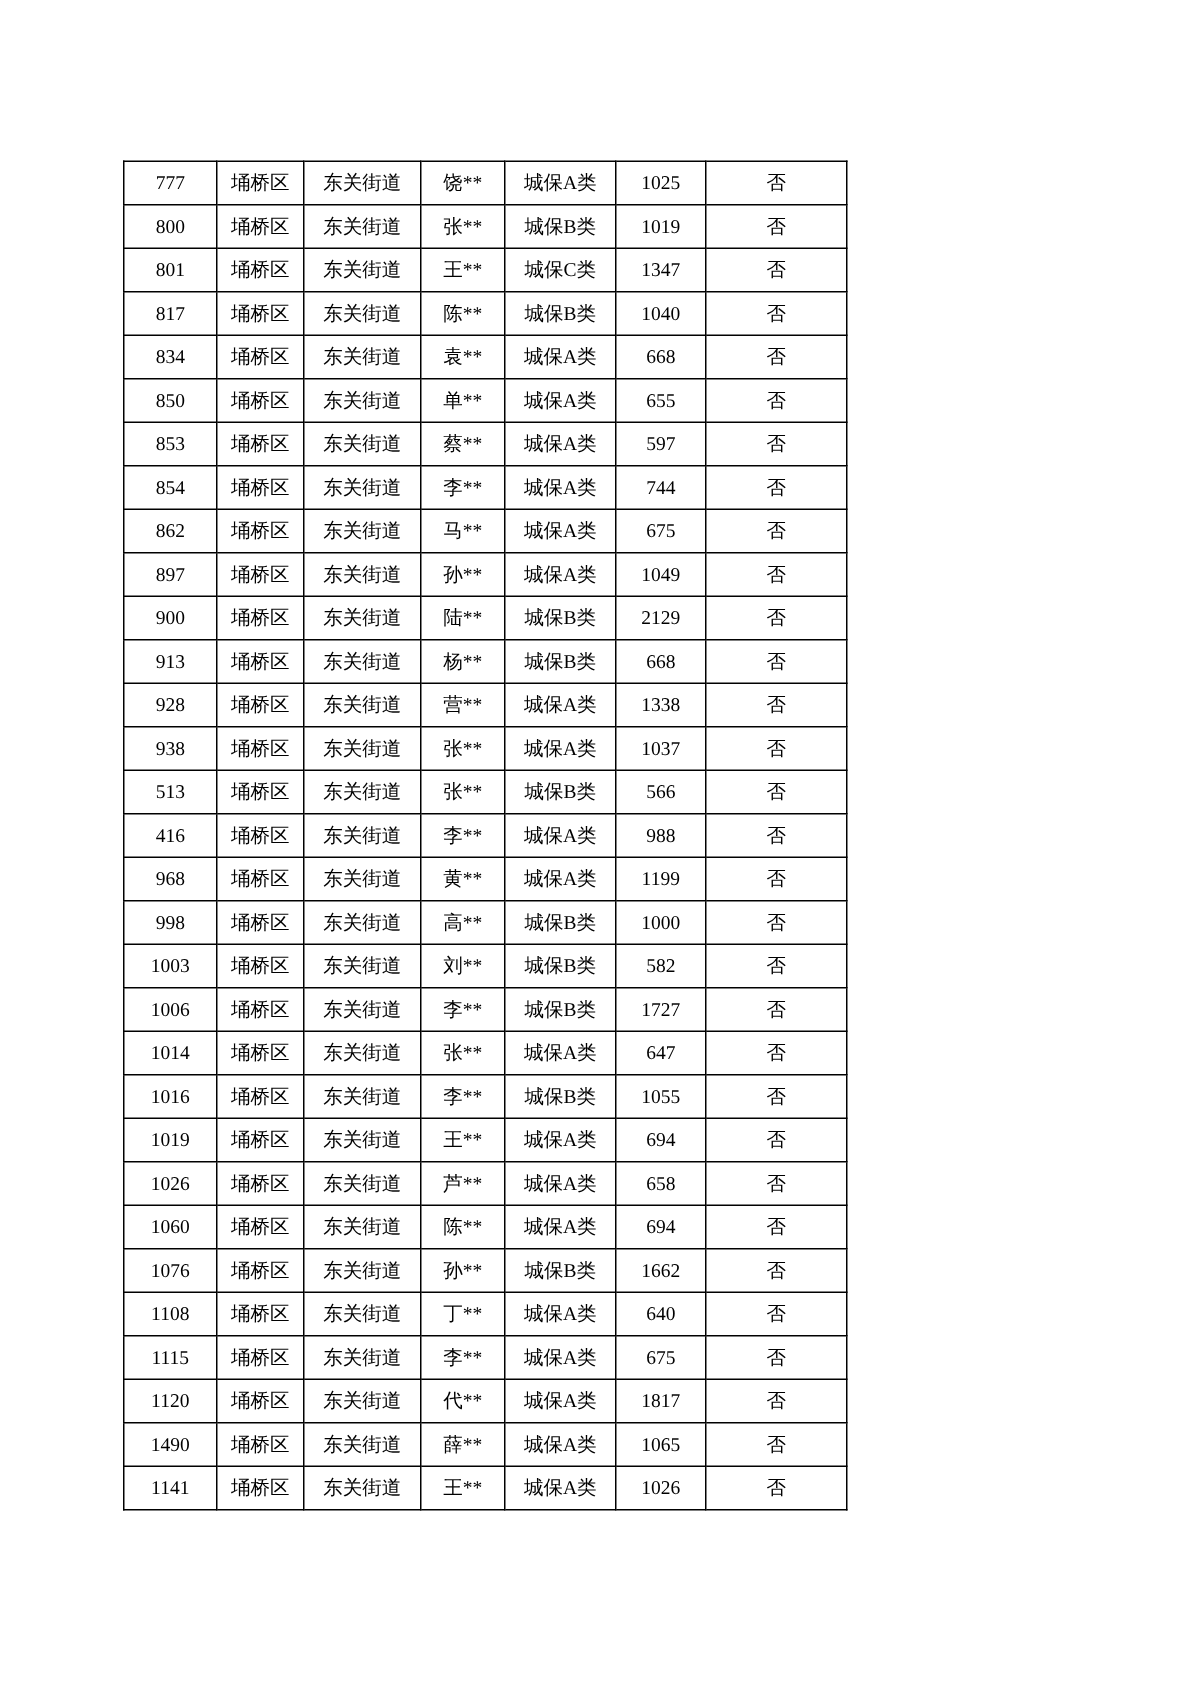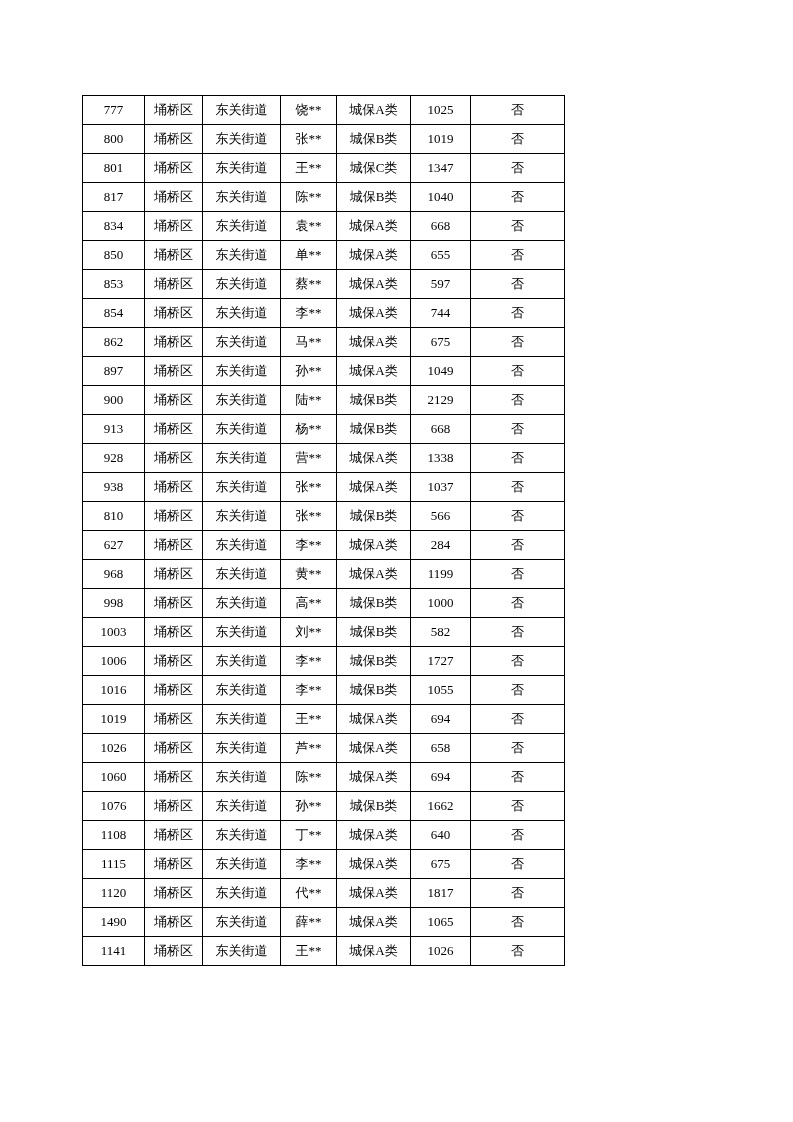--- a/index.html
+++ b/index.html
@@ -23,20 +23,21 @@
   .table-wrap {
     position: absolute;
     left: 82px;
     top: 95px;
     width: 482px;
   }
   table.data-table {
     border-collapse: collapse;
     width: 482px;
     table-layout: fixed;
+    margin-top: 12px;
   }
   table.data-table td {
     border: 1px solid #000000;
     height: 28px;
     line-height: 28px;
     text-align: center;
     vertical-align: middle;
     font-size: 13px;
     font-family: "Liberation Serif", "DejaVu Serif", serif;
     padding: 0;
@@ -194,35 +195,35 @@
           <tr>
             <td class="cell-id">938</td>
             <td class="cell-district">埇桥区</td>
             <td class="cell-street">东关街道</td>
             <td class="cell-name">张**</td>
             <td class="cell-type">城保A类</td>
             <td class="cell-amount">1037</td>
             <td class="cell-flag">否</td>
           </tr>
           <tr>
-            <td class="cell-id">810</td>
+            <td class="cell-id">513</td>
             <td class="cell-district">埇桥区</td>
             <td class="cell-street">东关街道</td>
             <td class="cell-name">张**</td>
             <td class="cell-type">城保B类</td>
             <td class="cell-amount">566</td>
             <td class="cell-flag">否</td>
           </tr>
           <tr>
-            <td class="cell-id">627</td>
-            <td class="cell-district">埇桥区</td>
-            <td class="cell-street">东关街道</td>
-            <td class="cell-name">李**</td>
-            <td class="cell-type">城保A类</td>
-            <td class="cell-amount">284</td>
+            <td class="cell-id">416</td>
+            <td class="cell-district">埇桥区</td>
+            <td class="cell-street">东关街道</td>
+            <td class="cell-name">李**</td>
+            <td class="cell-type">城保A类</td>
+            <td class="cell-amount">988</td>
             <td class="cell-flag">否</td>
           </tr>
           <tr>
             <td class="cell-id">968</td>
             <td class="cell-district">埇桥区</td>
             <td class="cell-street">东关街道</td>
             <td class="cell-name">黄**</td>
             <td class="cell-type">城保A类</td>
             <td class="cell-amount">1199</td>
             <td class="cell-flag">否</td>
@@ -245,20 +246,29 @@
             <td class="cell-amount">582</td>
             <td class="cell-flag">否</td>
           </tr>
           <tr>
             <td class="cell-id">1006</td>
             <td class="cell-district">埇桥区</td>
             <td class="cell-street">东关街道</td>
             <td class="cell-name">李**</td>
             <td class="cell-type">城保B类</td>
             <td class="cell-amount">1727</td>
+            <td class="cell-flag">否</td>
+          </tr>
+          <tr>
+            <td class="cell-id">1014</td>
+            <td class="cell-district">埇桥区</td>
+            <td class="cell-street">东关街道</td>
+            <td class="cell-name">张**</td>
+            <td class="cell-type">城保A类</td>
+            <td class="cell-amount">647</td>
             <td class="cell-flag">否</td>
           </tr>
           <tr>
             <td class="cell-id">1016</td>
             <td class="cell-district">埇桥区</td>
             <td class="cell-street">东关街道</td>
             <td class="cell-name">李**</td>
             <td class="cell-type">城保B类</td>
             <td class="cell-amount">1055</td>
             <td class="cell-flag">否</td>

